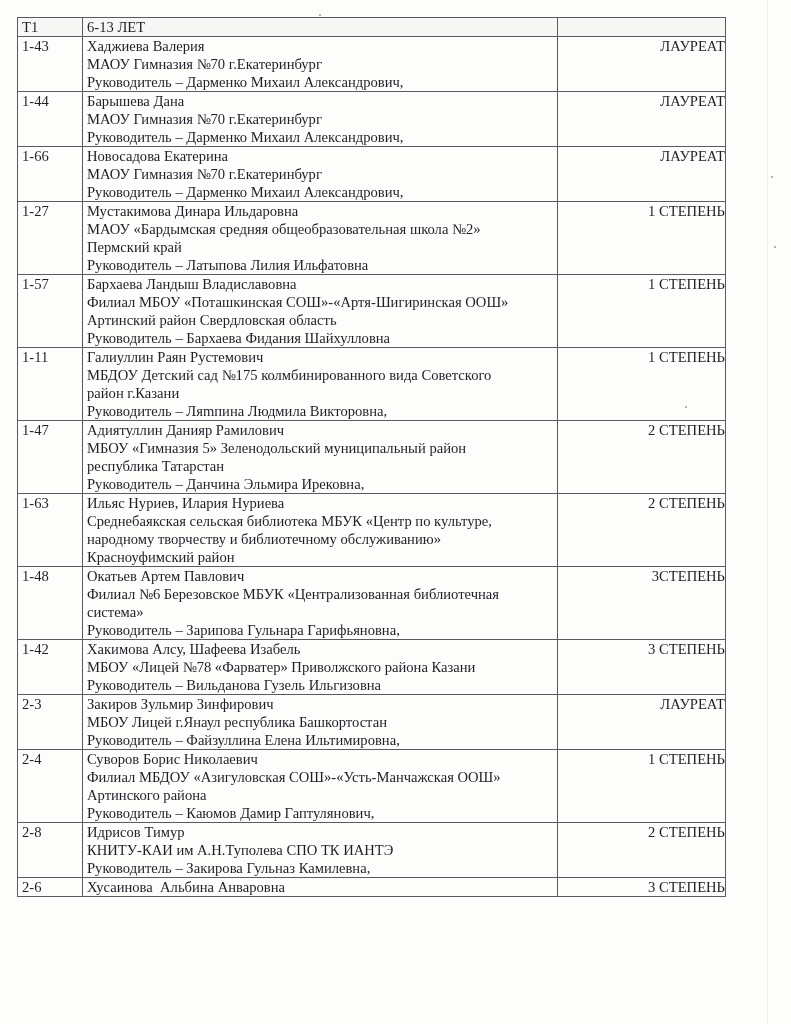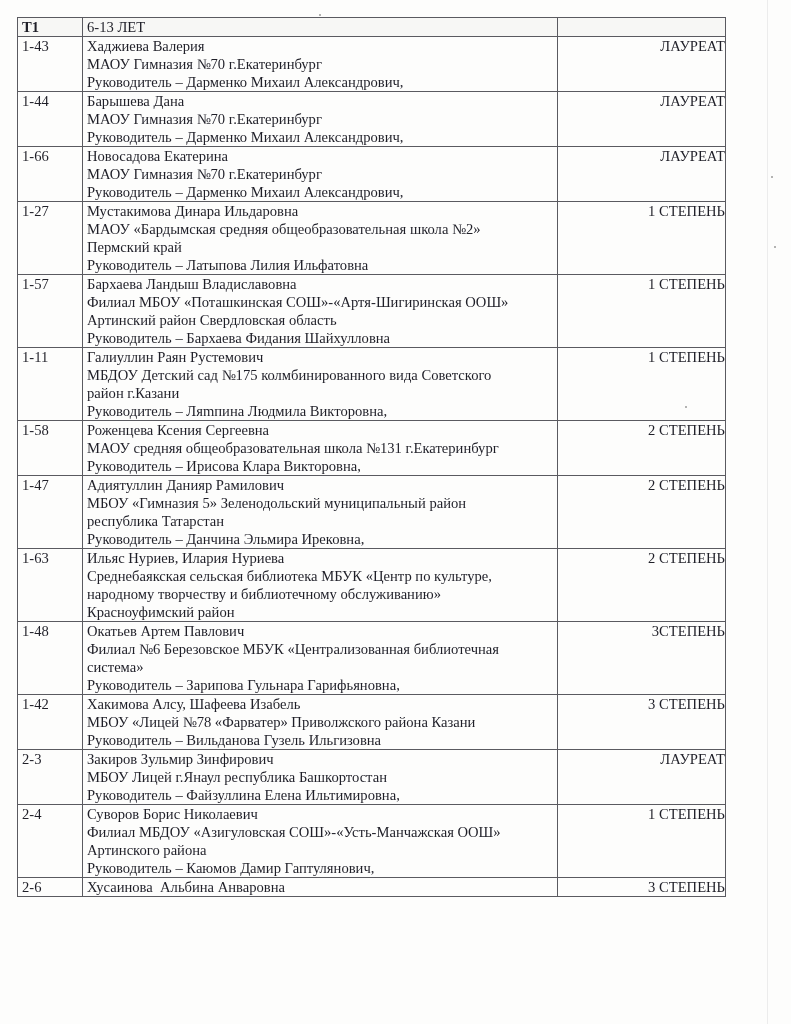--- a/index.html
+++ b/index.html
@@ -25,21 +25,21 @@
     border: 1px solid #5a5a60;
     vertical-align: top;
     font-size: 14.6px;
     line-height: 18px;
     padding: 0 0 0 4px;
   }
   td.code { width: 60px; padding-left: 5px; }
   td.info { width: 470px; padding-left: 5px; }
   td.award { width: 163px; text-align: right; padding-left: 0; padding-right: 8px; }
   tr.section td { font-weight: normal; height: 18px; }
-  tr.section td.code { font-weight: bold; }
+  tr.section td.code { font-weight: normal; }
   tr.section { background: #f7f7f5; }
   .line { display: block; white-space: pre; }
 </style>
 </head>
 <body>
 
 <div class="page-edge"></div>
 <div class="speck" style="left:319px;top:14px"></div>
 <div class="speck" style="left:771px;top:176px"></div>
 <div class="speck" style="left:685px;top:406px"></div>
@@ -103,29 +103,20 @@
         <td class="code">1-11</td>
         <td class="info">
           <span class="line">Галиуллин Раян Рустемович</span>
           <span class="line">МБДОУ Детский сад №175 колмбинированного вида Советского</span>
           <span class="line">район г.Казани</span>
           <span class="line">Руководитель – Ляmпина Людмила Викторовна,</span>
         </td>
         <td class="award">1 СТЕПЕНЬ</td>
       </tr>
       <tr>
-        <td class="code">1-58</td>
-        <td class="info">
-          <span class="line">Роженцева Ксения Сергеевна</span>
-          <span class="line">МАОУ средняя общеобразовательная школа №131 г.Екатеринбург</span>
-          <span class="line">Руководитель – Ирисова Клара Викторовна,</span>
-        </td>
-        <td class="award">2 СТЕПЕНЬ</td>
-      </tr>
-      <tr>
         <td class="code">1-47</td>
         <td class="info">
           <span class="line">Адиятуллин Данияр Рамилович</span>
           <span class="line">МБОУ «Гимназия 5» Зеленодольский муниципальный район</span>
           <span class="line">республика Татарстан</span>
           <span class="line">Руководитель – Данчина Эльмира Ирековна,</span>
         </td>
         <td class="award">2 СТЕПЕНЬ</td>
       </tr>
       <tr>
@@ -170,20 +161,29 @@
         <td class="code">2-4</td>
         <td class="info">
           <span class="line">Суворов Борис Николаевич</span>
           <span class="line">Филиал МБДОУ «Азигуловская СОШ»-«Усть-Манчажская ООШ»</span>
           <span class="line">Артинского района</span>
           <span class="line">Руководитель – Каюмов Дамир Гаптулянович,</span>
         </td>
         <td class="award">1 СТЕПЕНЬ</td>
       </tr>
       <tr>
+        <td class="code">2-8</td>
+        <td class="info">
+          <span class="line">Идрисов Тимур</span>
+          <span class="line">КНИТУ-КАИ им А.Н.Туполева СПО ТК ИАНТЭ</span>
+          <span class="line">Руководитель – Закирова Гульназ Камилевна,</span>
+        </td>
+        <td class="award">2 СТЕПЕНЬ</td>
+      </tr>
+      <tr>
         <td class="code">2-6</td>
         <td class="info">
           <span class="line">Хусаинова  Альбина Анваровна</span>
         </td>
         <td class="award">3 СТЕПЕНЬ</td>
       </tr>
     </tbody>
 </table>
 
 </body></html>

